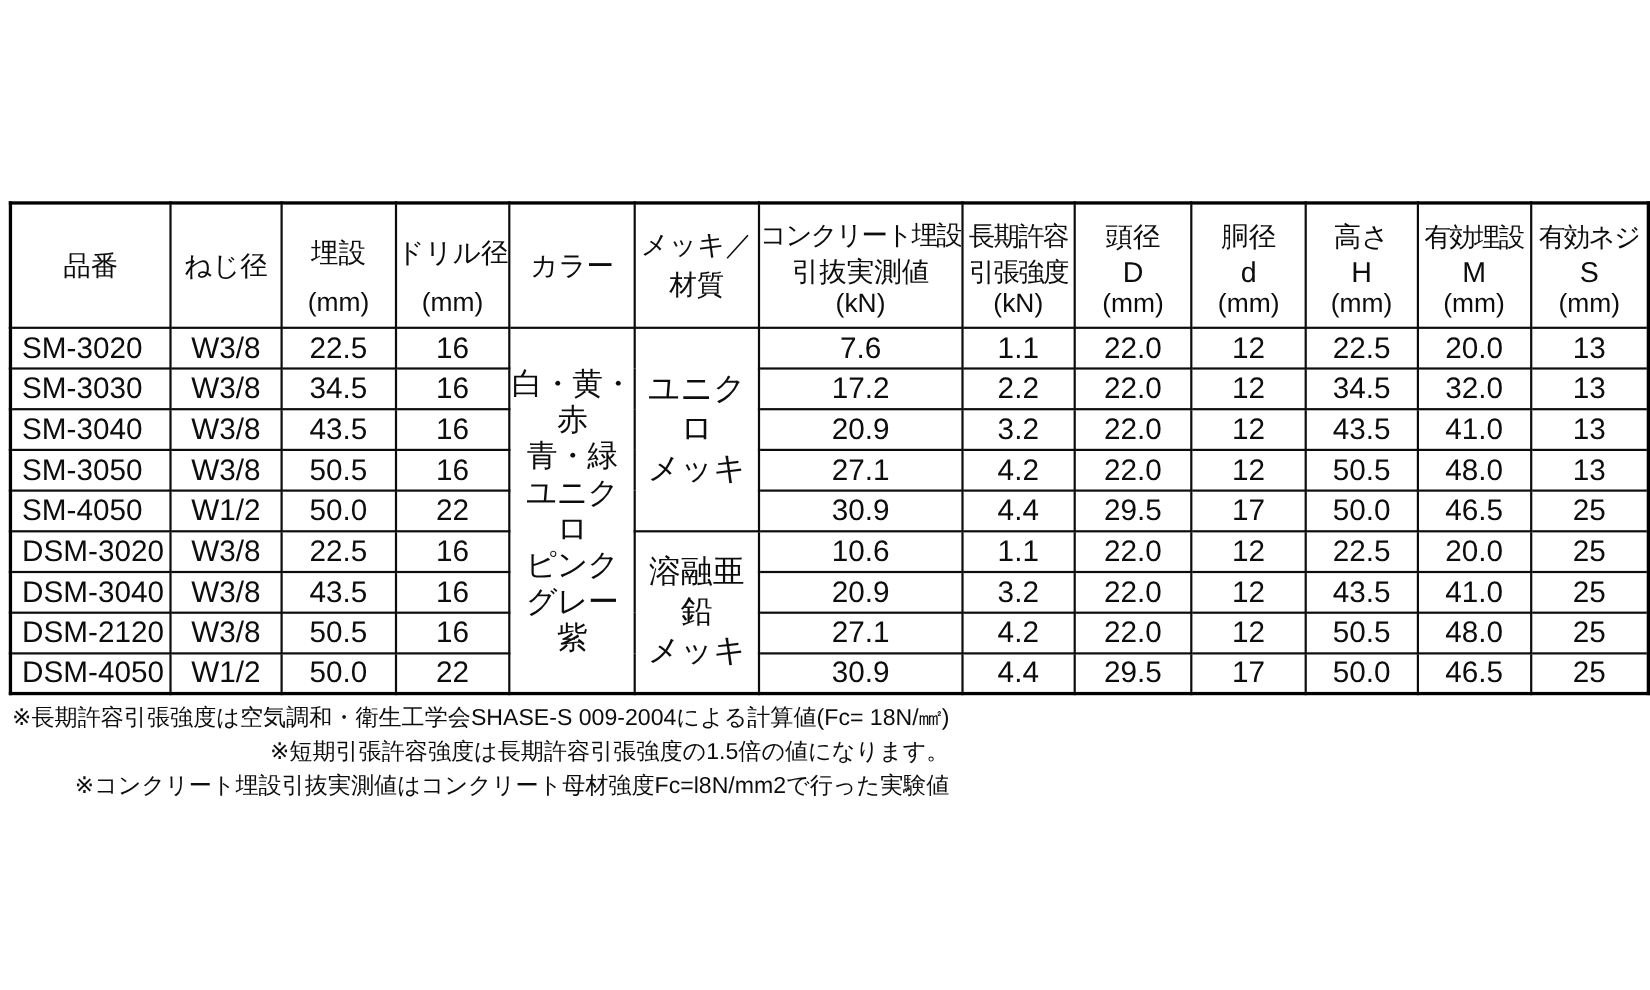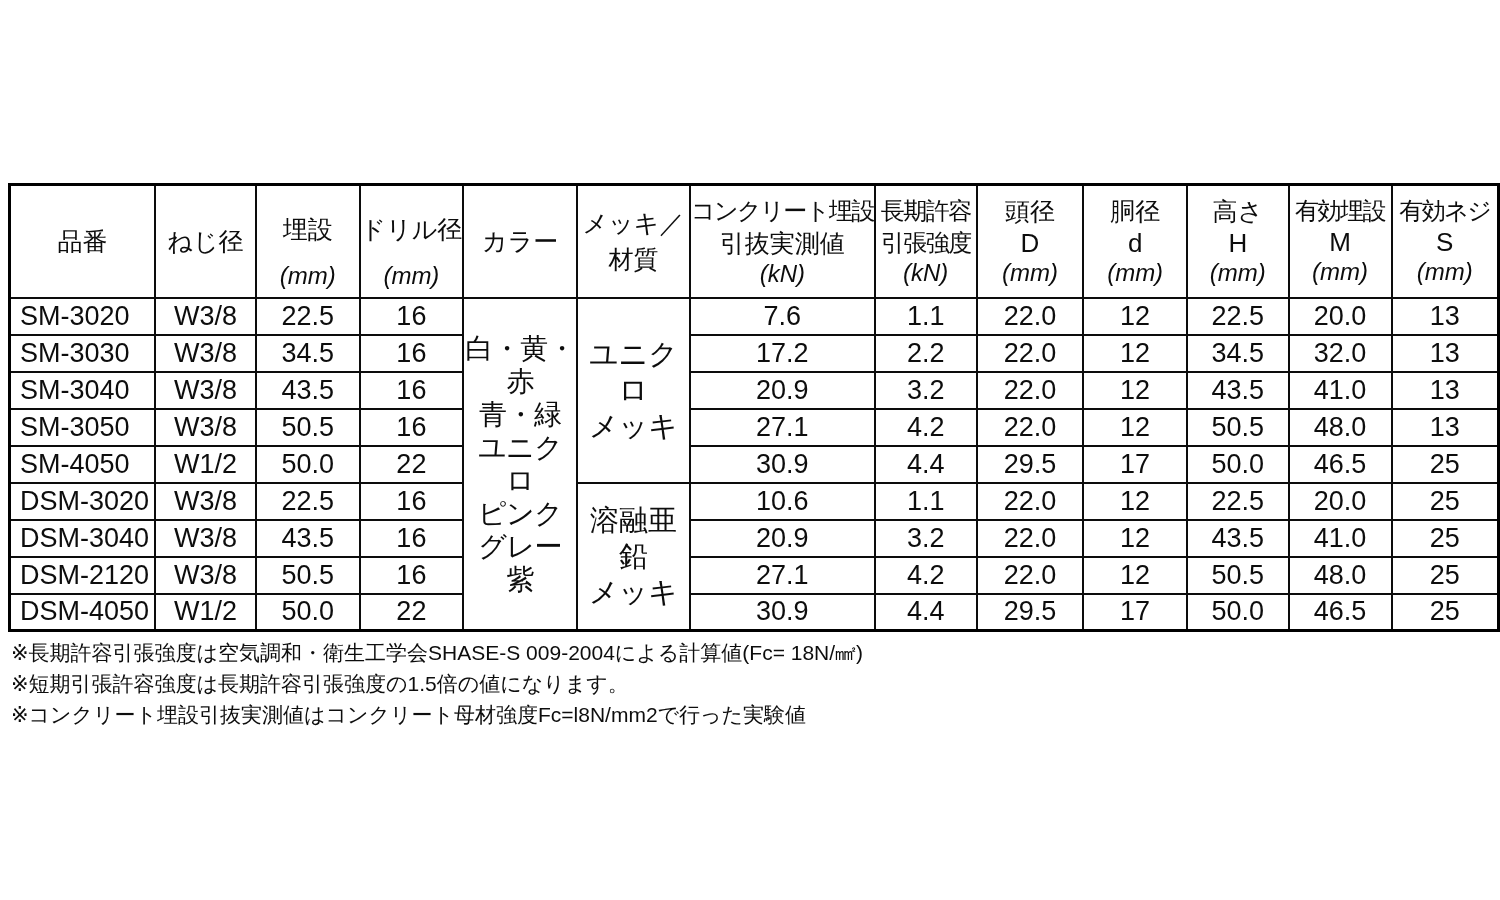--- a/index.html
+++ b/index.html
@@ -26,35 +26,36 @@
     overflow:hidden;
   }
   
   .spec th { height:113px; }
   .hc { display:flex; flex-direction:column; align-items:center; height:109px; width:100%; }
   .hc .ln { display:flex; align-items:center; justify-content:center; white-space:nowrap; }
   .h1 { justify-content:center; }
   .h2 { justify-content:center; }
   .h2 .ln { line-height:36px; }
   .hsplit { justify-content:space-between; padding:26px 0 6px; }
-  .h3 { justify-content:space-between; padding:8px 0 18px; }
+  .h3 { justify-content:flex-end; padding:8px 0 5px; }
   .jp  { font-size:25px; }
   .jpn { font-size:24px; letter-spacing:-1.5px; }
-  .unit{ font-size:24px;font-style:italic; }
+  .unit{ font-size:24px; }
   .ltr { font-size:26px; }
   
   .spec td { height:37px; font-size:27px; }
   td.pn { text-align:left; padding-left:9px;margin-top:42px; }
   td.colorcell { font-size:28px; line-height:33px; letter-spacing:-0.5px; }
   td.platecell { font-size:29px; line-height:36px; }
   
   .footnotes {
     position:absolute; left:11px; top:637px;
     font-size:21px; line-height:31px;
     white-space:nowrap;
+    text-align:right;
   }
 </style>
 </head>
 <body>
 
 <table class="spec">
   <colgroup>
     <col style="width:146px">
       <col style="width:101px">
       <col style="width:104px">

